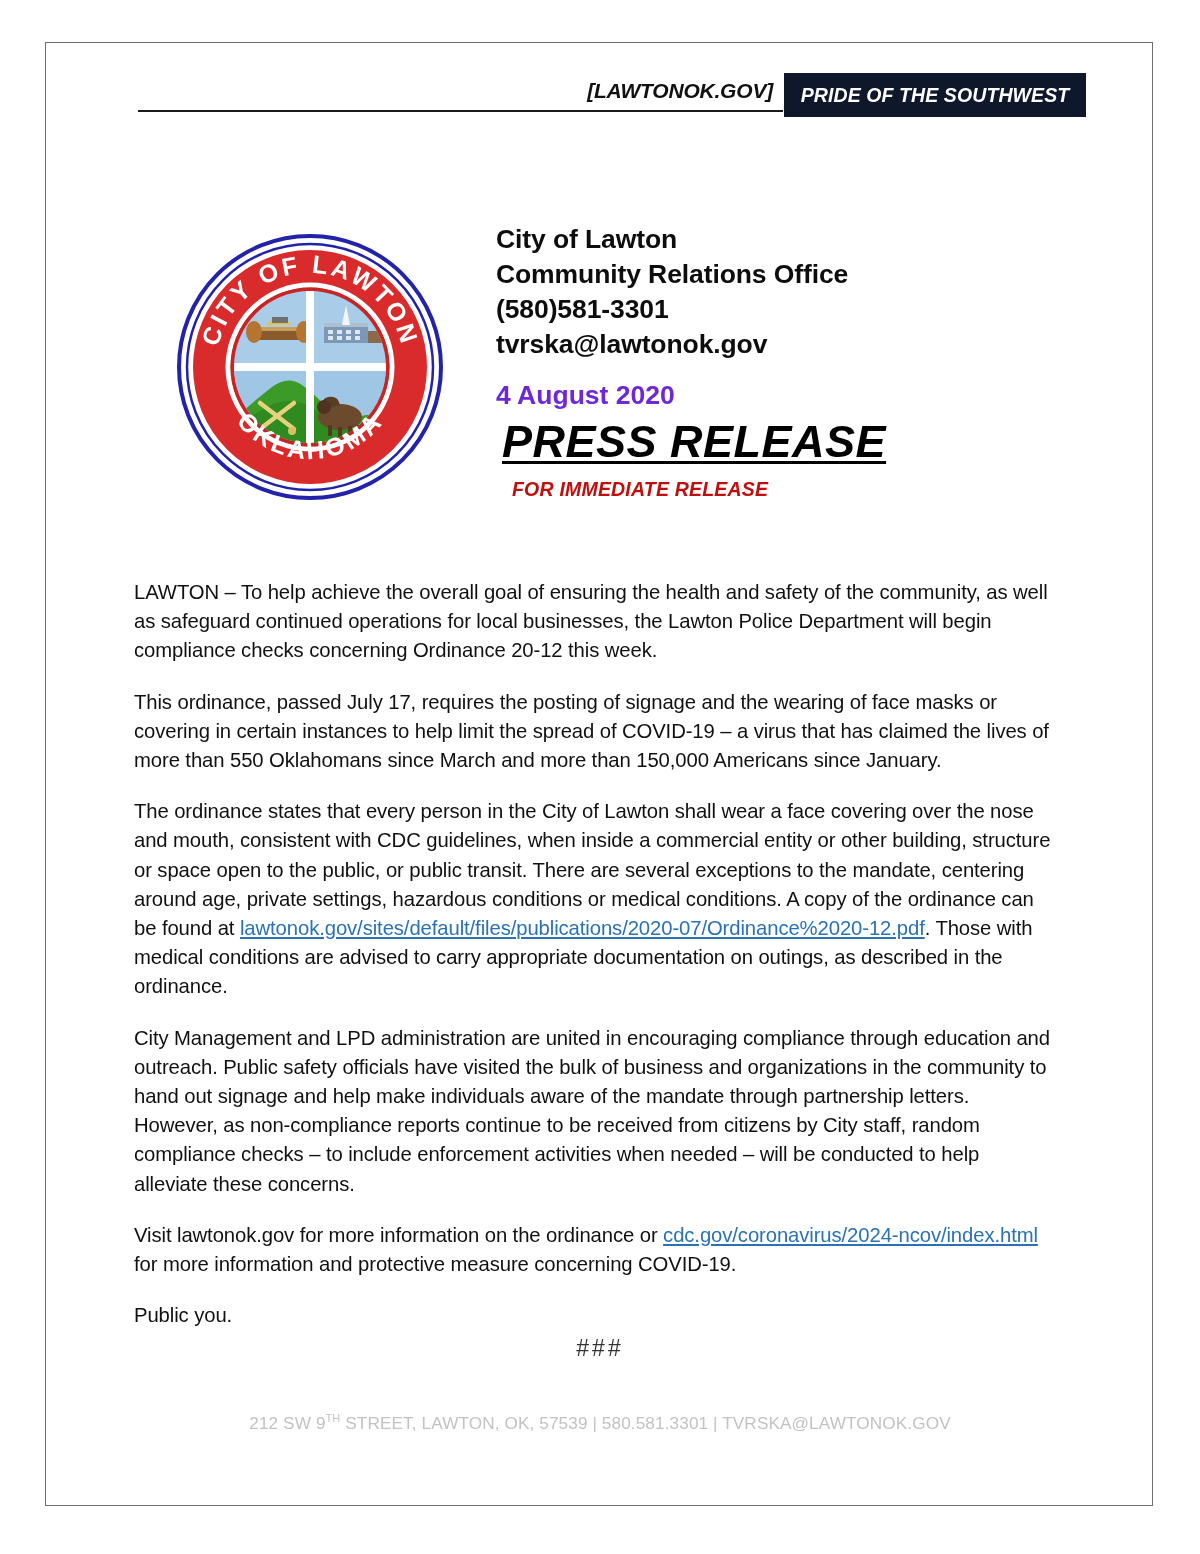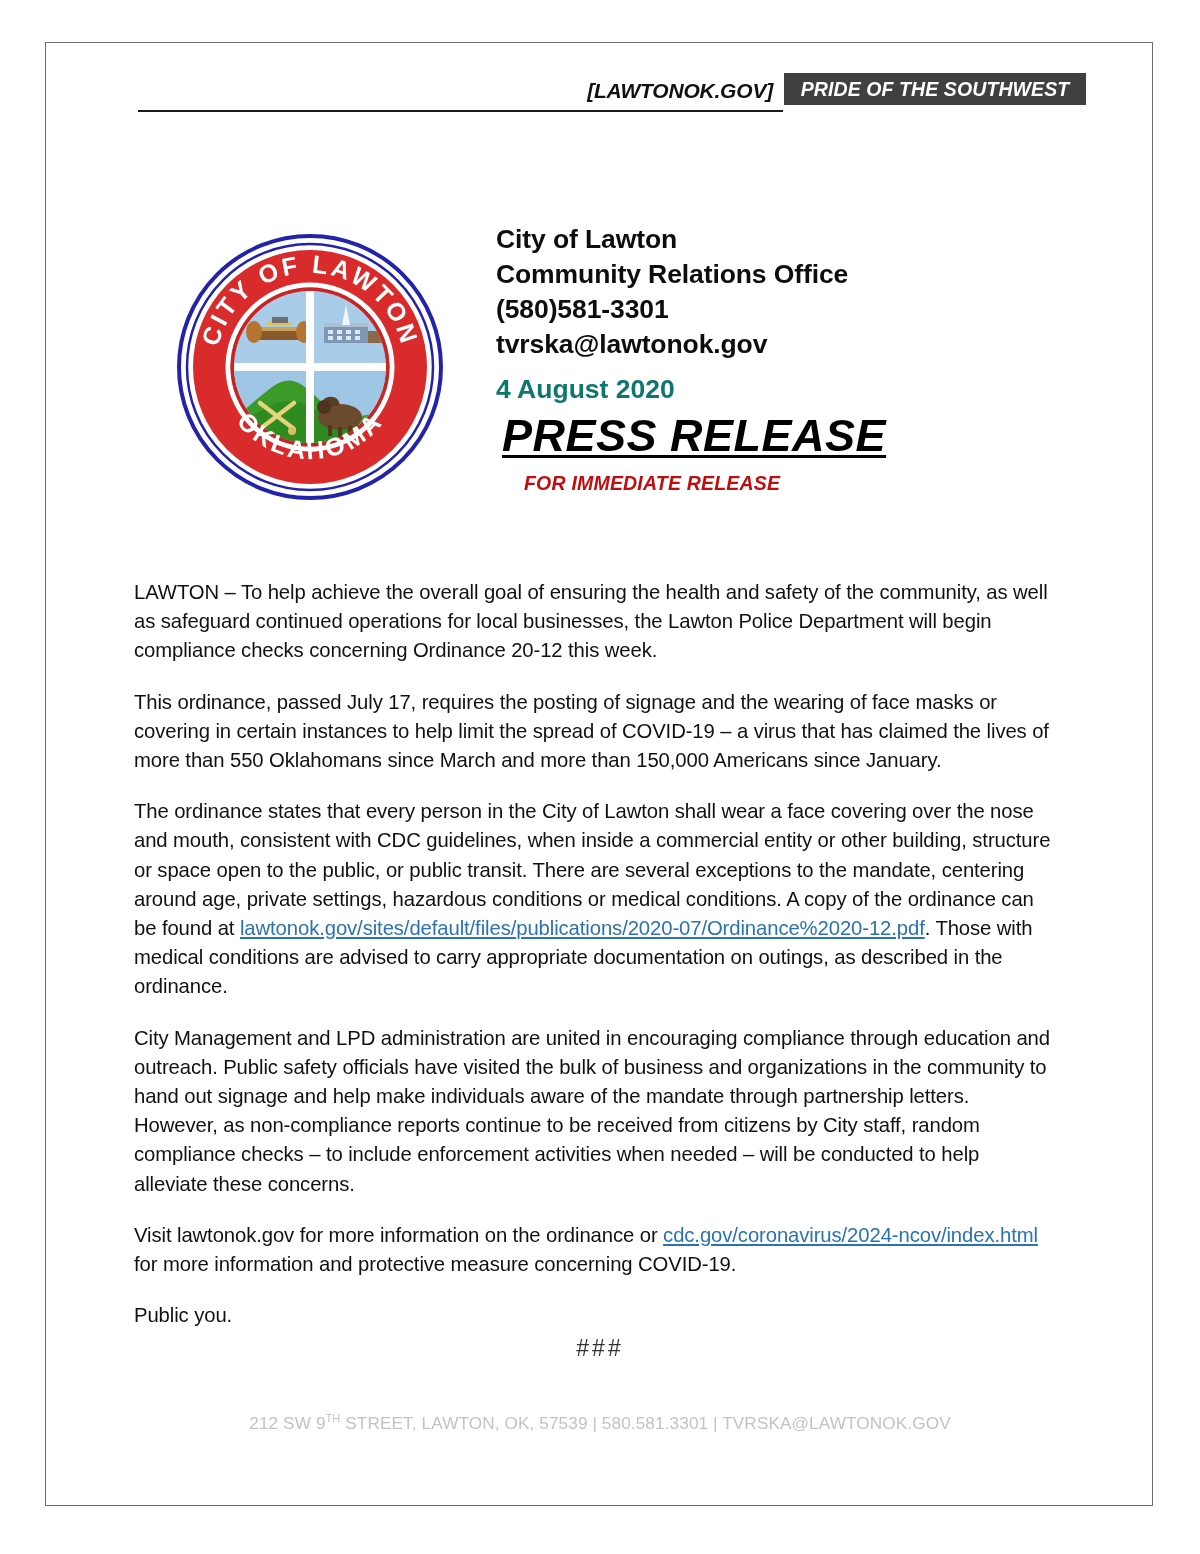--- a/index.html
+++ b/index.html
@@ -57,22 +57,22 @@
     font-size: 21px;
     letter-spacing: -0.2px;
     color: #111111;
     white-space: nowrap;
   }
   .masthead-tagline {
     position: absolute;
     left: 739px;
     top: 5px;
     width: 302px;
-    height: 32px;
-    background: #404040;
+    height: 44px;
+    background: #0f172a;
     color: #ffffff;
     font-weight: bold;
     font-style: italic;
     font-size: 19.5px;
     letter-spacing: 0.1px;
     display: flex;
     align-items: center;
     justify-content: center;
     white-space: nowrap;
   }
@@ -97,45 +97,45 @@
   .tb-line {
     font-family: "Liberation Sans", sans-serif;
     font-weight: bold;
     font-size: 26.5px;
     line-height: 35px;
     color: #0d0d0d;
     letter-spacing: -0.1px;
     white-space: nowrap;
   }
   .tb-date {
-    margin-top: 10px;
+    margin-top: 16px;
     font-weight: bold;
     font-size: 26.5px;
     line-height: 34px;
-    color: #0f766e;
+    color: #6d28d9;
     white-space: nowrap;
   }
   .tb-press {
     margin-top: 4px;
     margin-left: 6px;
     font-weight: bold;
     font-style: italic;
     font-size: 45px;
     line-height: 52px;
     letter-spacing: 0.5px;
     color: #000000;
     text-decoration: underline;
     text-underline-offset: 4px;
     text-decoration-thickness: 3px;
     white-space: nowrap;
     display: inline-block;
   }
   .tb-immediate {
     margin-top: 10px;
-    margin-left: 28px;
+    margin-left: 16px;
     font-weight: bold;
     font-style: italic;
     font-size: 19.5px;
     letter-spacing: 0.2px;
     color: #c00d0d;
     white-space: nowrap;
   }
 
   
   .body-copy {

